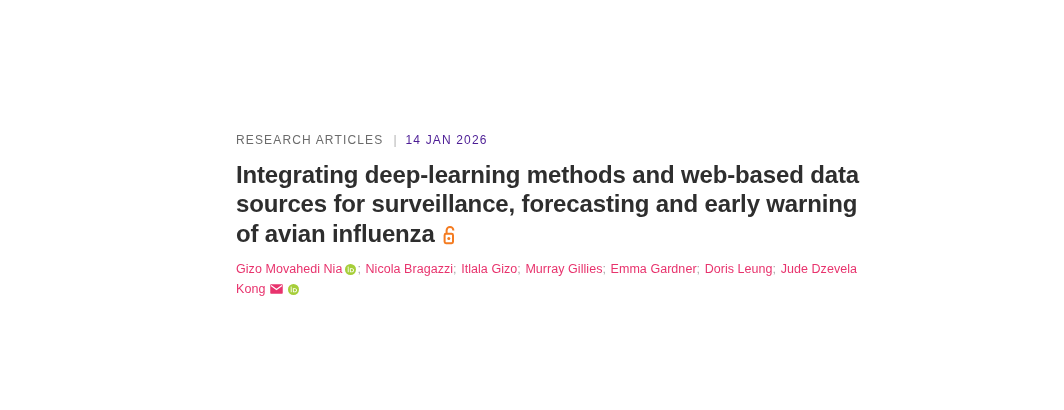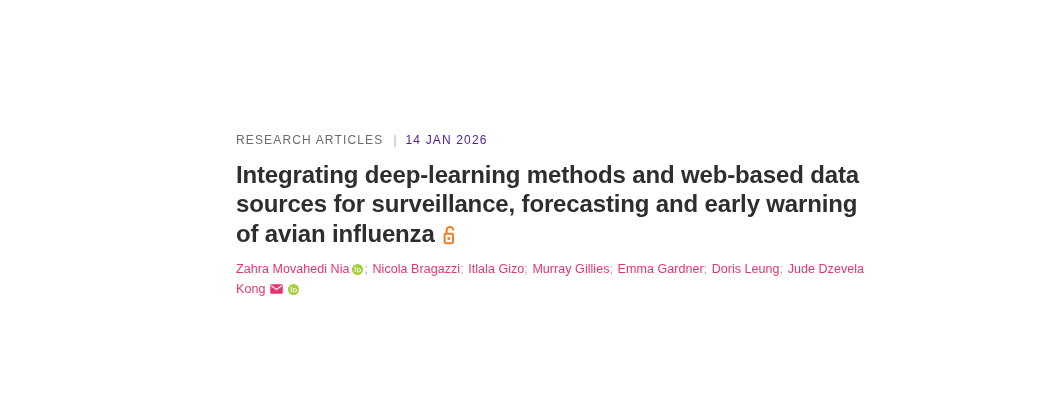--- a/index.html
+++ b/index.html
@@ -116,21 +116,21 @@
     </div>
 
     <h2 class="title"><a class="title-link" href="#">Integrating deep-learning methods and web-based data sources for surveillance, forecasting and early warning of avian influenza</a><span class="oa-icon"><svg width="16" height="20" viewBox="0 0 16 20" aria-hidden="true">
             <g fill="none" stroke="#f47b20" stroke-width="2">
               <path d="M4.6 8.6V5.4a3.4 3.4 0 0 1 6.8 0"></path>
               <rect x="2.6" y="8.8" width="8.4" height="9.4" rx="1.4"></rect>
             </g>
             <circle cx="6.8" cy="13.4" r="1.5" fill="#f47b20"></circle>
           </svg></span></h2>
 
-    <div class="authors"><a class="author-name" href="#">Zahra Movahedi Nia</a><span class="orcid-icon"><svg width="11" height="11" viewBox="0 0 32 32" aria-hidden="true">
+    <div class="authors"><a class="author-name" href="#">Gizo Movahedi Nia</a><span class="orcid-icon"><svg width="11" height="11" viewBox="0 0 32 32" aria-hidden="true">
             <circle cx="16" cy="16" r="16" fill="#a6ce39"></circle>
             <g fill="#ffffff">
               <rect x="8" y="12" width="2.6" height="12"></rect>
               <circle cx="9.3" cy="9.2" r="1.8"></circle>
               <path d="M14.2 12h5.2c4.6 0 6.7 3.1 6.7 6s-2.3 6-6.6 6h-5.3V12zm2.6 2.3v7.4h2.4c3.1 0 4.3-1.9 4.3-3.7 0-1.9-1.2-3.7-4.3-3.7h-2.4z"></path>
             </g>
           </svg></span><span class="author-sep">;</span> <a class="author-name" href="#">Nicola Bragazzi</a><span class="author-sep">;</span> <a class="author-name" href="#">Itlala Gizo</a><span class="author-sep">;</span> <a class="author-name" href="#">Murray Gillies</a><span class="author-sep">;</span> <a class="author-name" href="#">Emma Gardner</a><span class="author-sep">;</span> <a class="author-name" href="#">Doris Leung</a><span class="author-sep">;</span> <a class="author-name" href="#">Jude Dzevela Kong</a><span class="mail-icon"><svg width="13" height="10" viewBox="0 0 26 20" aria-hidden="true">
             <rect x="0.5" y="0.5" width="25" height="19" rx="1.5" fill="#e8336d"></rect>
             <path d="M2 3l11 8 11-8" fill="none" stroke="#ffffff" stroke-width="2.2"></path>
           </svg></span><span class="orcid-icon"><svg width="11" height="11" viewBox="0 0 32 32" aria-hidden="true">

